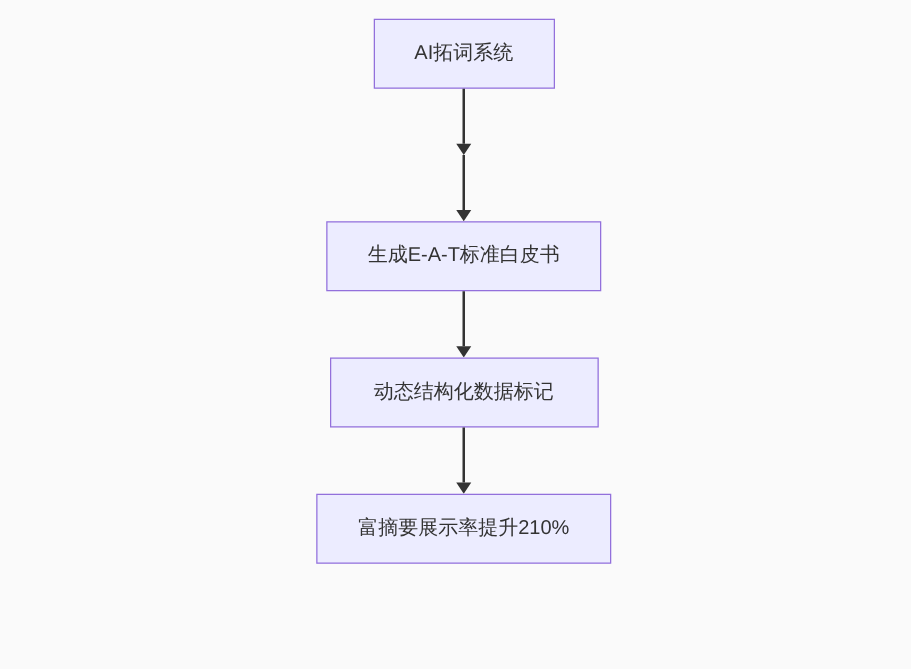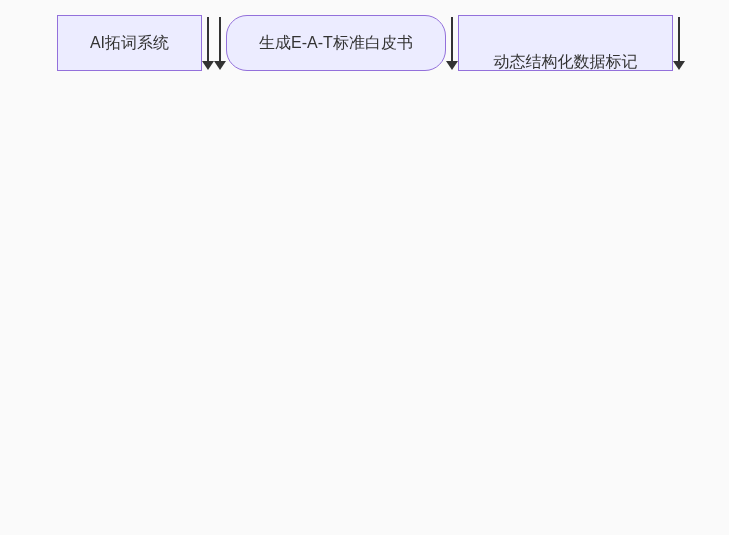--- a/index.html
+++ b/index.html
@@ -21,40 +21,40 @@
     font-family: "Liberation Sans", "DejaVu Sans", sans-serif;
     overflow: hidden;
     position: relative;
   }
   .flowchart {
     position: absolute;
     left: 371px;
     top: 15px;
     transform: translateX(-50%);
     display: flex;
-    flex-direction: row;
+    flex-direction: column;
     align-items: center;
   }
   .node {
     height: 56px;
     background: var(--node-fill);
     border: 1px solid var(--node-border);
     color: var(--node-text);
     display: flex;
     align-items: center;
     justify-content: center;
     font-size: 16px;
     line-height: 1;
     white-space: nowrap;
     padding: 0 10px;
   }
   .node-1 { min-width: 145px; }
   .node-2 { min-width: 189px; }
-  .node-3 { min-width: 220px; border-radius: 21px; }
-  .node-4 { min-width: 215px; align-items: flex-end; }
+  .node-3 { min-width: 220px; }
+  .node-4 { min-width: 215px; }
   .node-5 { min-width: 236px; }
   .edge {
     height: 53px;
     display: flex;
     flex-direction: column;
     align-items: center;
   }
   .edge-line {
     width: 2px;
     flex: 1 1 auto;
@@ -99,14 +99,17 @@
 
   <div class="node node-4">
     <span>动态结构化数据标记</span>
   </div>
 
   <div class="edge">
     <div class="edge-line"></div>
     <div class="arrowhead"></div>
   </div>
 
+  <div class="node node-5">
+    <span>富摘要展示率提升210%</span>
+  </div>
 
 </div>
 
 </body></html>

